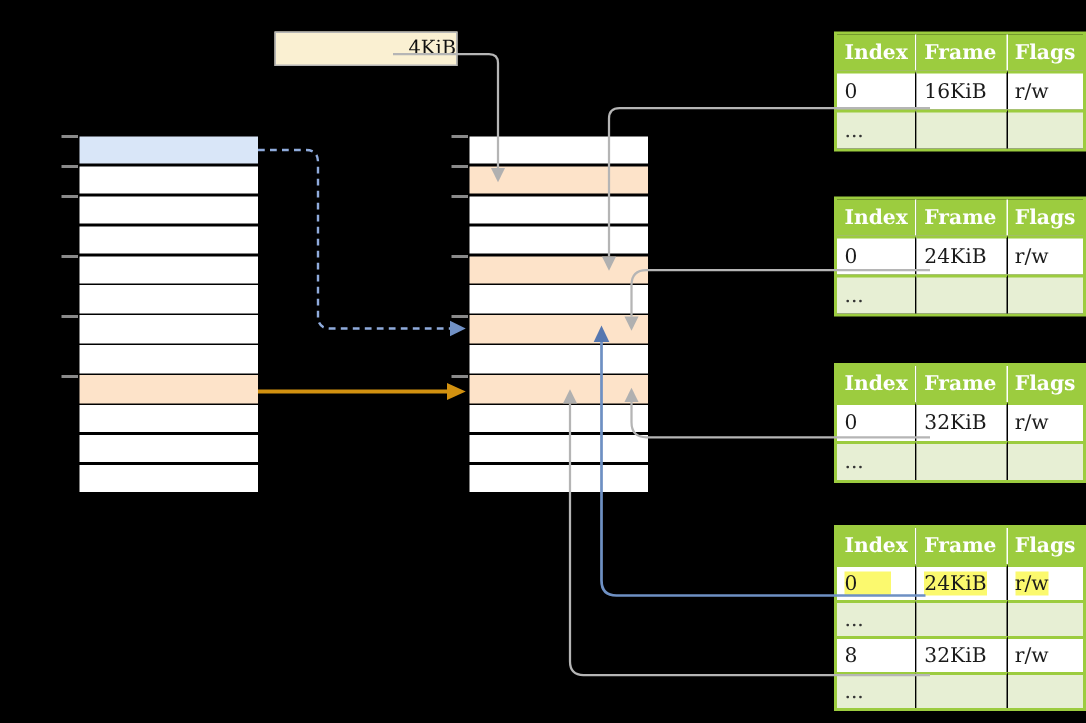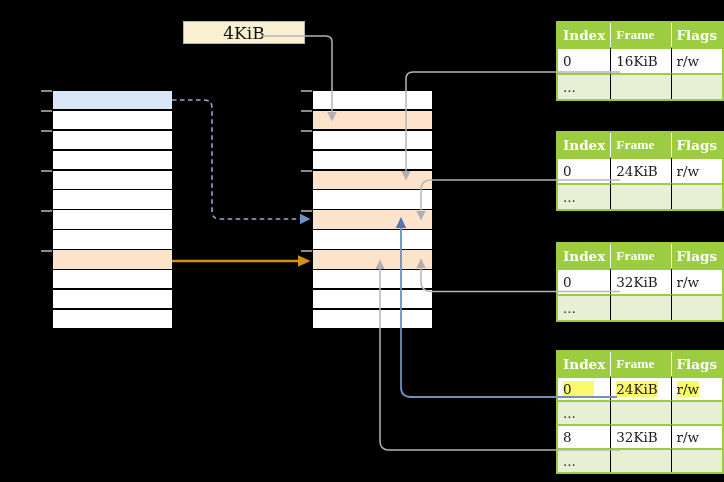--- a/index.html
+++ b/index.html
@@ -17,36 +17,36 @@
   .mrow.white{background:#ffffff;}
   .mrow.blue{background:#d9e6f8;}
   .mrow.orange{background:#fde3c9;}
 
   .tick{position:absolute;width:11px;height:2px;background:#8a8a8a;}
 
   
   .sizebox{
     position:absolute;left:183px;top:21px;width:120px;height:21px;
     background:#faf0d2;border:1px solid #b5b5b5;
-    display:flex;align-items:center;justify-content:center;
-    font-size:17px;color:#111;z-index:2;
+    display:flex;align-items:center;justify-content:flex-end;
+    font-size:13px;color:#111;z-index:2;
   }
 
   
   .ptable{
     position:absolute;left:556px;border-collapse:separate;border-spacing:0;
     border:2px solid #9ccc3f;z-index:3;
   }
   .ptable th{
     background:#9ccc3f;color:#fff;font-weight:bold;text-align:left;
     font-size:13.5px;padding:4px 5px;margin-left:12px;
   }
   .ptable th:not(:last-child){border-right:1px solid #fff;}
   .ptable th:nth-child(1){width:42px;}
-  .ptable th:nth-child(2){width:50px;font-family:Liberation Serif, serif;}
+  .ptable th:nth-child(2){width:50px;}
   .ptable th:nth-child(3){width:40px;}
   .ptable td{
     background:#fff;color:#1a1a1a;font-size:13.5px;padding:3px 5px;
     border-top:2px solid #9ccc3f;height:18px;vertical-align:middle;
   }
   .ptable td:not(:last-child){border-right:1px solid #000;}
   .ptable tr.dots td{background:#e7efd4;color:#333;}
   .ptable.t4 td{height:16px;}
   .hl{background:#fbf96e;}
   .hl.wide{padding-right:22px;}

